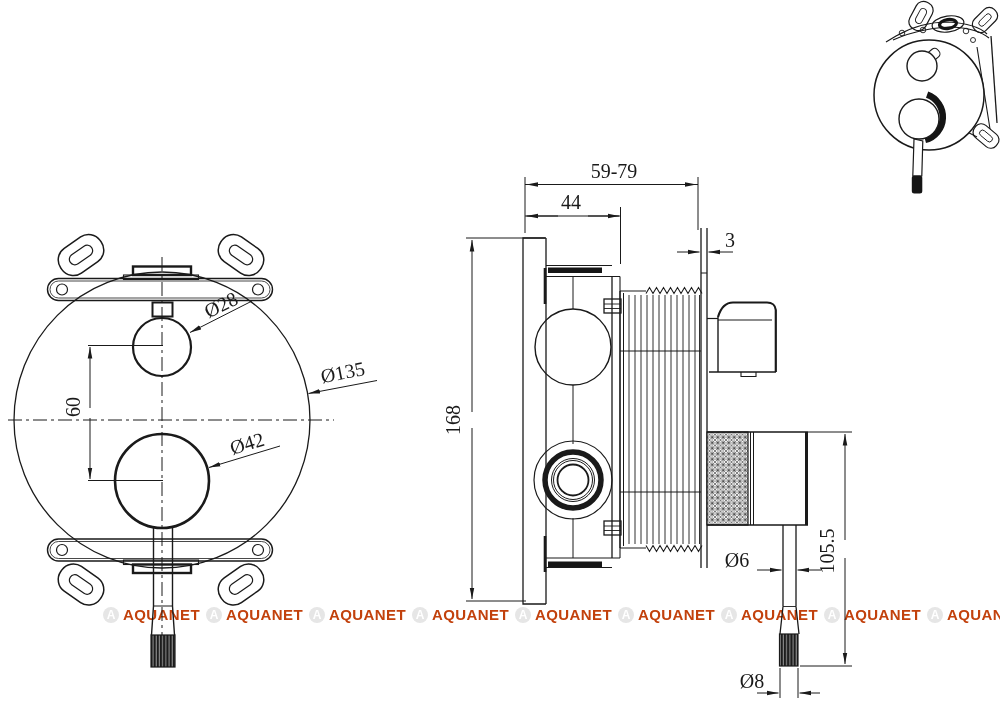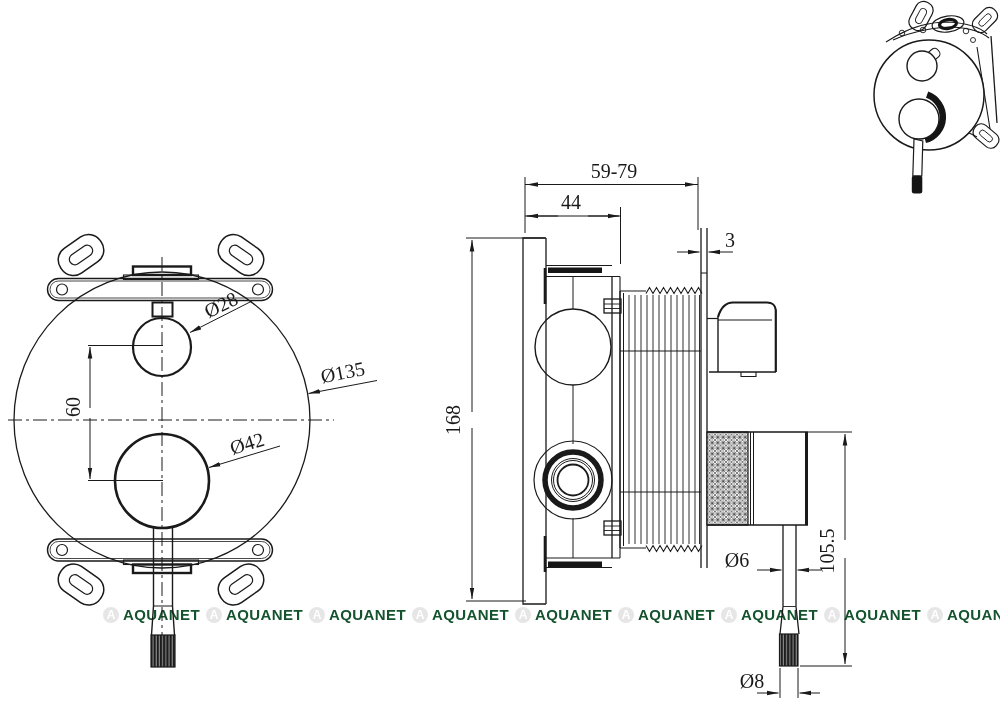--- a/index.html
+++ b/index.html
@@ -3,21 +3,21 @@
 <meta charset="utf-8">
 <style>
   html,body{margin:0;padding:0;}
   body{width:1000px;height:704px;background:#ffffff;overflow:hidden;position:relative;
        font-family:"Liberation Sans",sans-serif;}
   
   .wm-row{position:absolute;left:103px;top:606px;display:flex;z-index:0;}
   .wm{width:103px;display:flex;align-items:center;flex:none;}
   .wm-icon{width:16px;height:16px;border-radius:50%;background:#e6e6e6;color:#ffffff;
            font:bold 12px/16px "Liberation Sans",sans-serif;text-align:center;margin-right:4px;flex:none;}
-  .wm-text{font:bold 15px "Liberation Sans",sans-serif;color:#14532d;letter-spacing:.4px;white-space:nowrap;}
+  .wm-text{font:bold 15px "Liberation Sans",sans-serif;color:#c2410c;letter-spacing:.4px;white-space:nowrap;}
   
   svg.draw{position:absolute;left:0;top:0;z-index:1;}
   .ln{stroke:#1a1a1a;fill:none;stroke-width:1.4;stroke-linecap:butt;}
   .w08{stroke-width:.8}.w09{stroke-width:.9}.w1{stroke-width:1}.w11{stroke-width:1.1}
   .w12{stroke-width:1.2}.w13{stroke-width:1.3}.w15{stroke-width:1.5}.w18{stroke-width:1.8}
   .w2{stroke-width:2}.w22{stroke-width:2.2}.w24{stroke-width:2.4}.w26{stroke-width:2.6}
   .w3{stroke-width:3}.w55{stroke-width:5.5}
   .cl{stroke:#1a1a1a;fill:none;stroke-width:1;stroke-dasharray:14 4 3 4;}
   .dimln{stroke:#1a1a1a;fill:none;stroke-width:1;}
   text.dtx{font-family:"Liberation Serif","DejaVu Serif",serif;font-size:20px;fill:#1a1a1a;}

